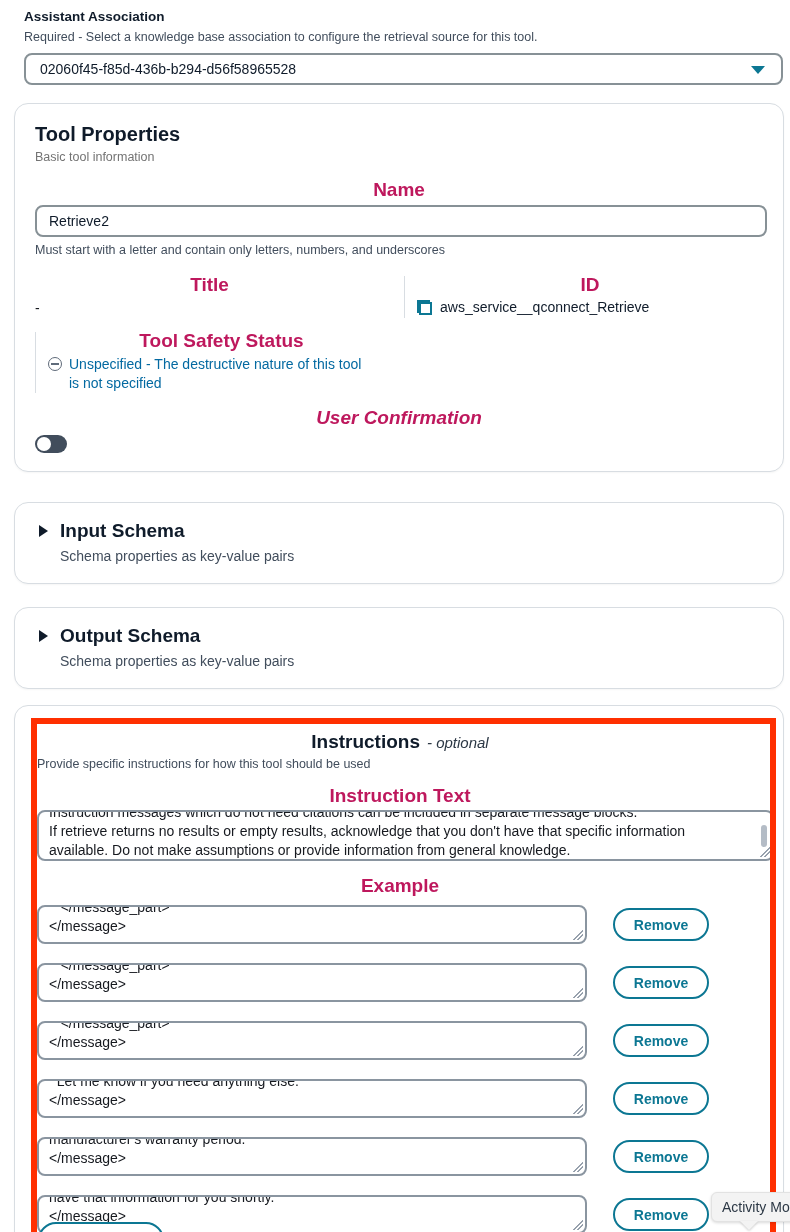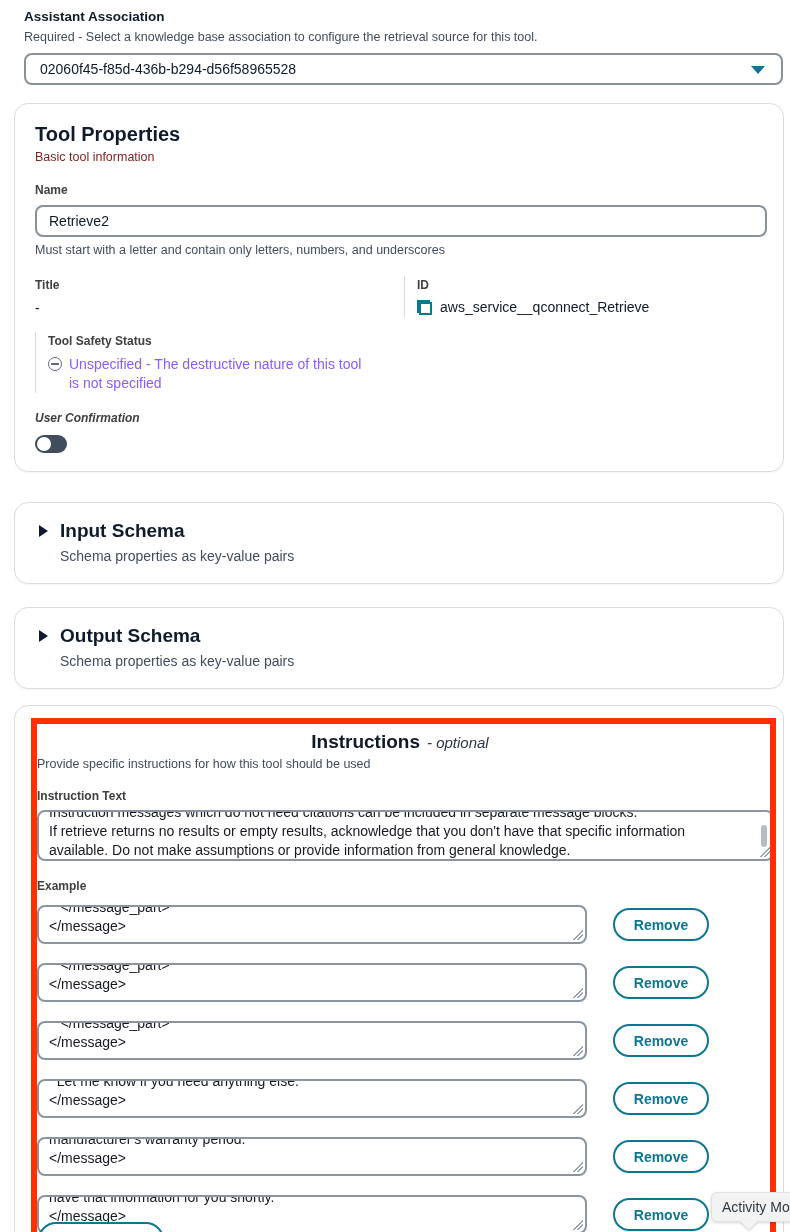--- a/index.html
+++ b/index.html
@@ -29,37 +29,37 @@
   }
 
   
   .card {
     width: 770px; margin: 0 0 0 14px; background: #fff;
     border: 1px solid #d8dde2; border-radius: 14px;
     box-shadow: 0 1px 2px rgba(0,0,0,0.04);
   }
   .card-pad { padding: 18px 20px; }
   .card-title { font-size: 20px; font-weight: bold; line-height: 24px; color: #0f1b2a; }
-  .card-subtitle { font-size: 12.5px; line-height: 16px; color: #7f1d1d; margin-top: 3px; }
+  .card-subtitle { font-size: 12.5px; line-height: 16px; color: #737373; margin-top: 3px; }
 
   .card-tool-props { margin-top: 18px; }
 
-  .lbl { font-size: 12px; font-weight: bold; line-height: 18px; color: #404040; }
+  .lbl { font-size: 19px; font-weight: bold; line-height: 18px; color: #be185d; text-align: center; }
   .text-input {
     margin-top: 6px; height: 32px; width: 732px;
     border: 2px solid #879196; border-radius: 8px; background: #fff;
     display: flex; align-items: center; padding: 0 12px; font-size: 14px;
   }
   .input-helper { font-size: 12.5px; line-height: 16px; color: #414d5c; margin-top: 5px; }
 
   .two-col { display: flex; margin-top: 18px; }
   .col-left { width: 370px; padding-right: 20px; }
   .col-right { width: 360px; border-left: 1px solid #d8dde2; padding-left: 12px; }
   .col-value { font-size: 14px; line-height: 19px; color: #16191f; margin-top: 5px; }
-  .col-value-gray { font-size: 14px; line-height: 19px; color: #8b5cf6; margin-top: 5px; }
+  .col-value-gray { font-size: 14px; line-height: 19px; color: #0369a1; margin-top: 5px; }
 
   .id-row { display: flex; align-items: center; gap: 8px; margin-top: 5px; }
   .copy-icon { position: relative; width: 15px; height: 15px; display: inline-block; cursor: pointer; }
   .copy-icon::before {
     content: ""; position: absolute; left: 0; top: 0; width: 9px; height: 9px;
     border: 2px solid #0c7793;
   }
   .copy-icon::after {
     content: ""; position: absolute; right: 0; bottom: 0; width: 9px; height: 9px;
     border: 2px solid #0c7793; background: #fff;

